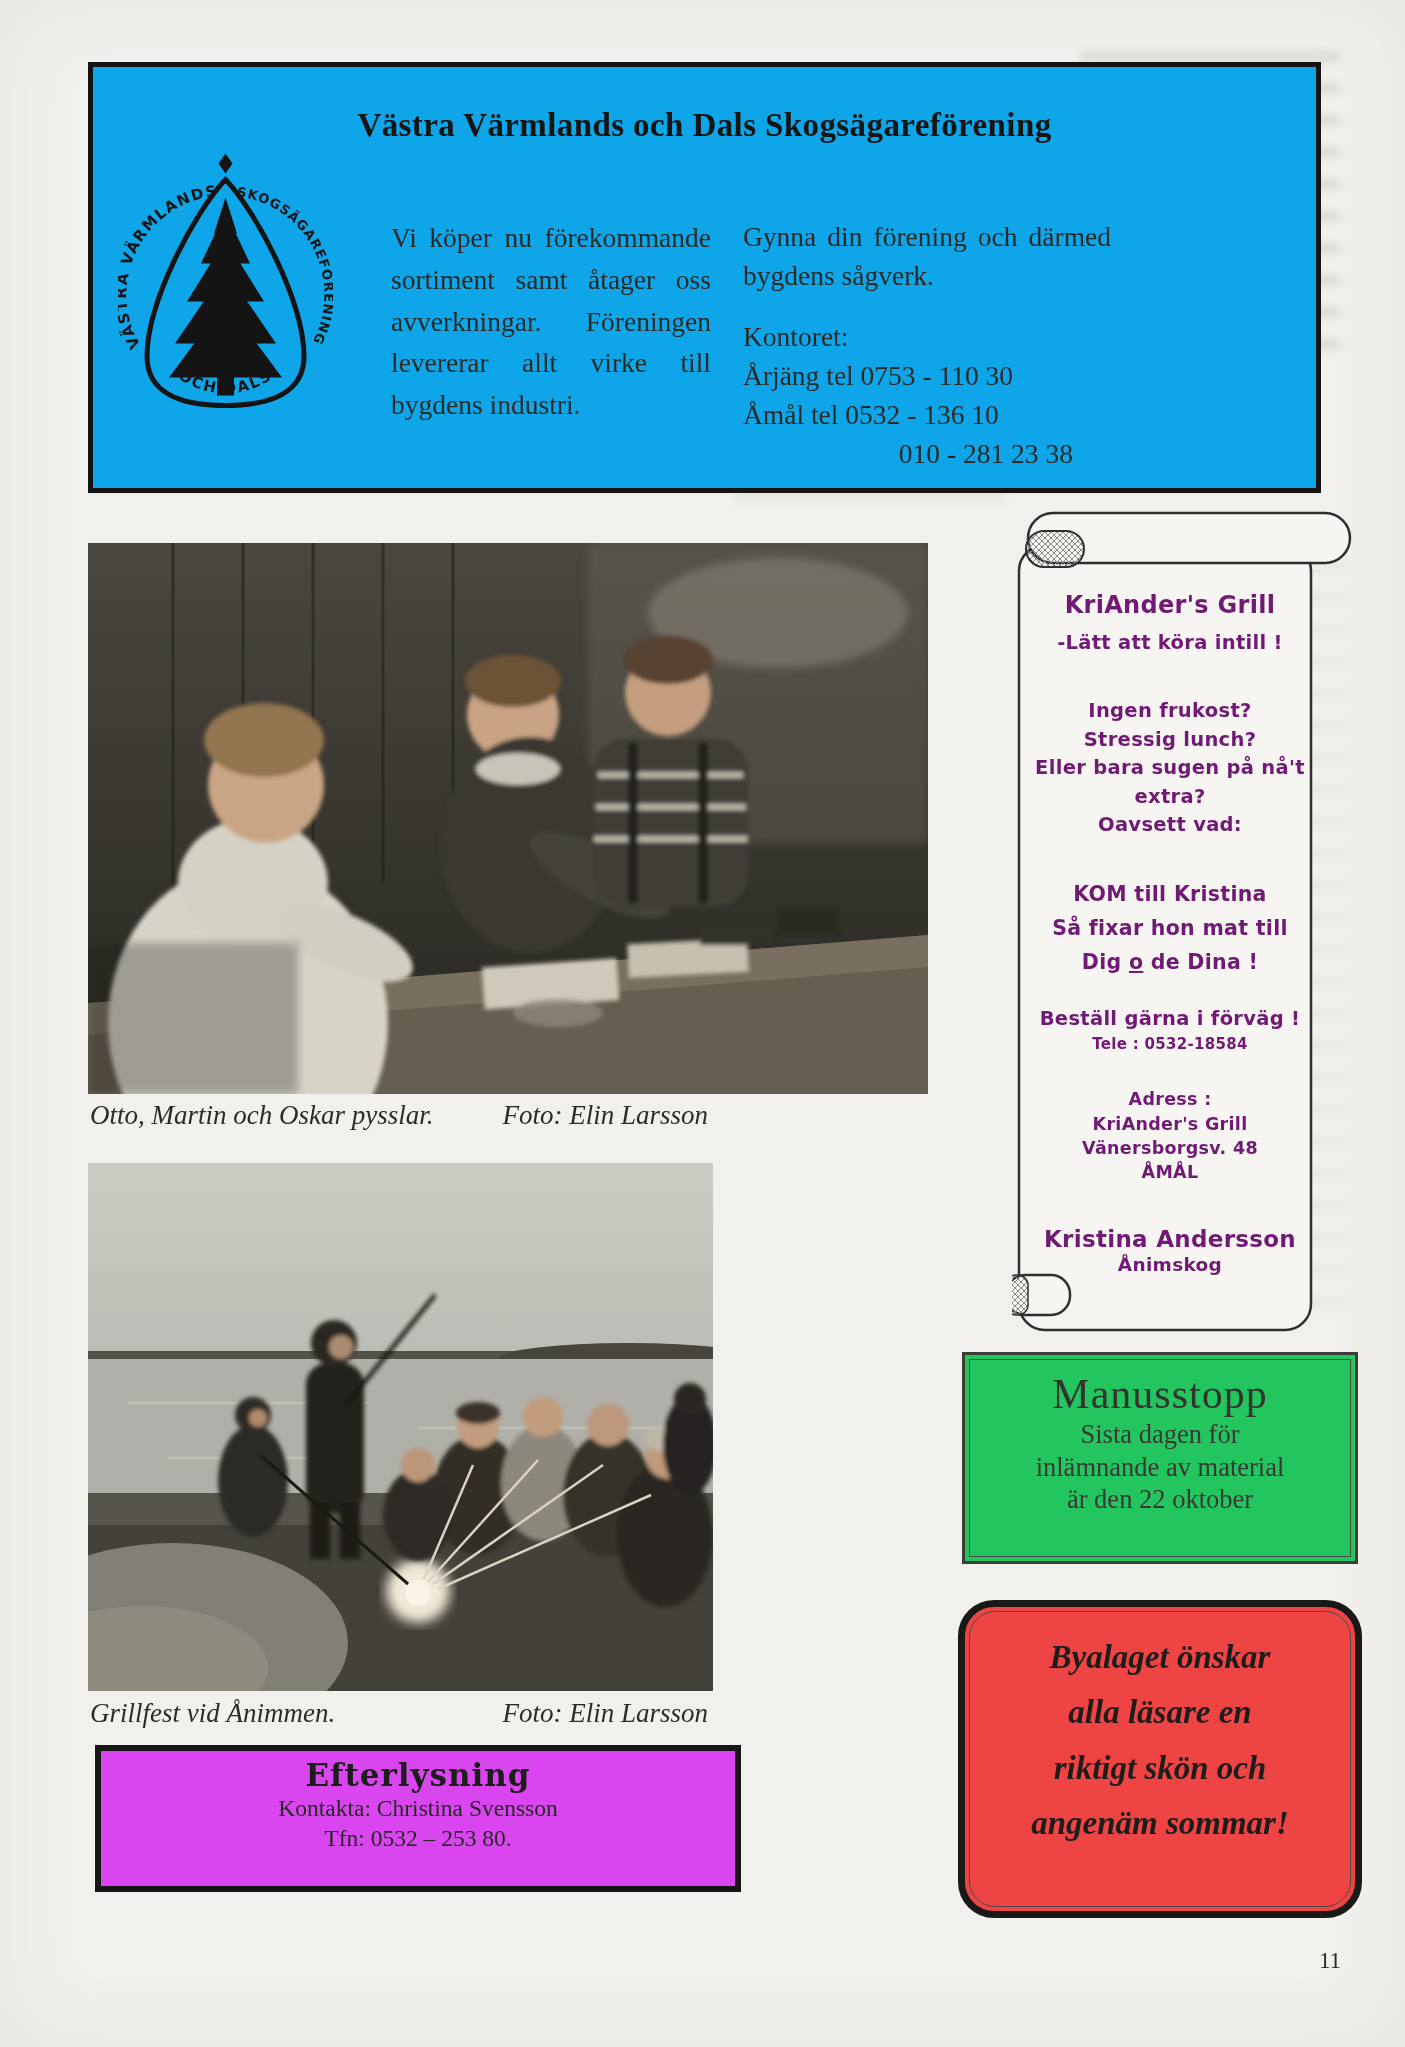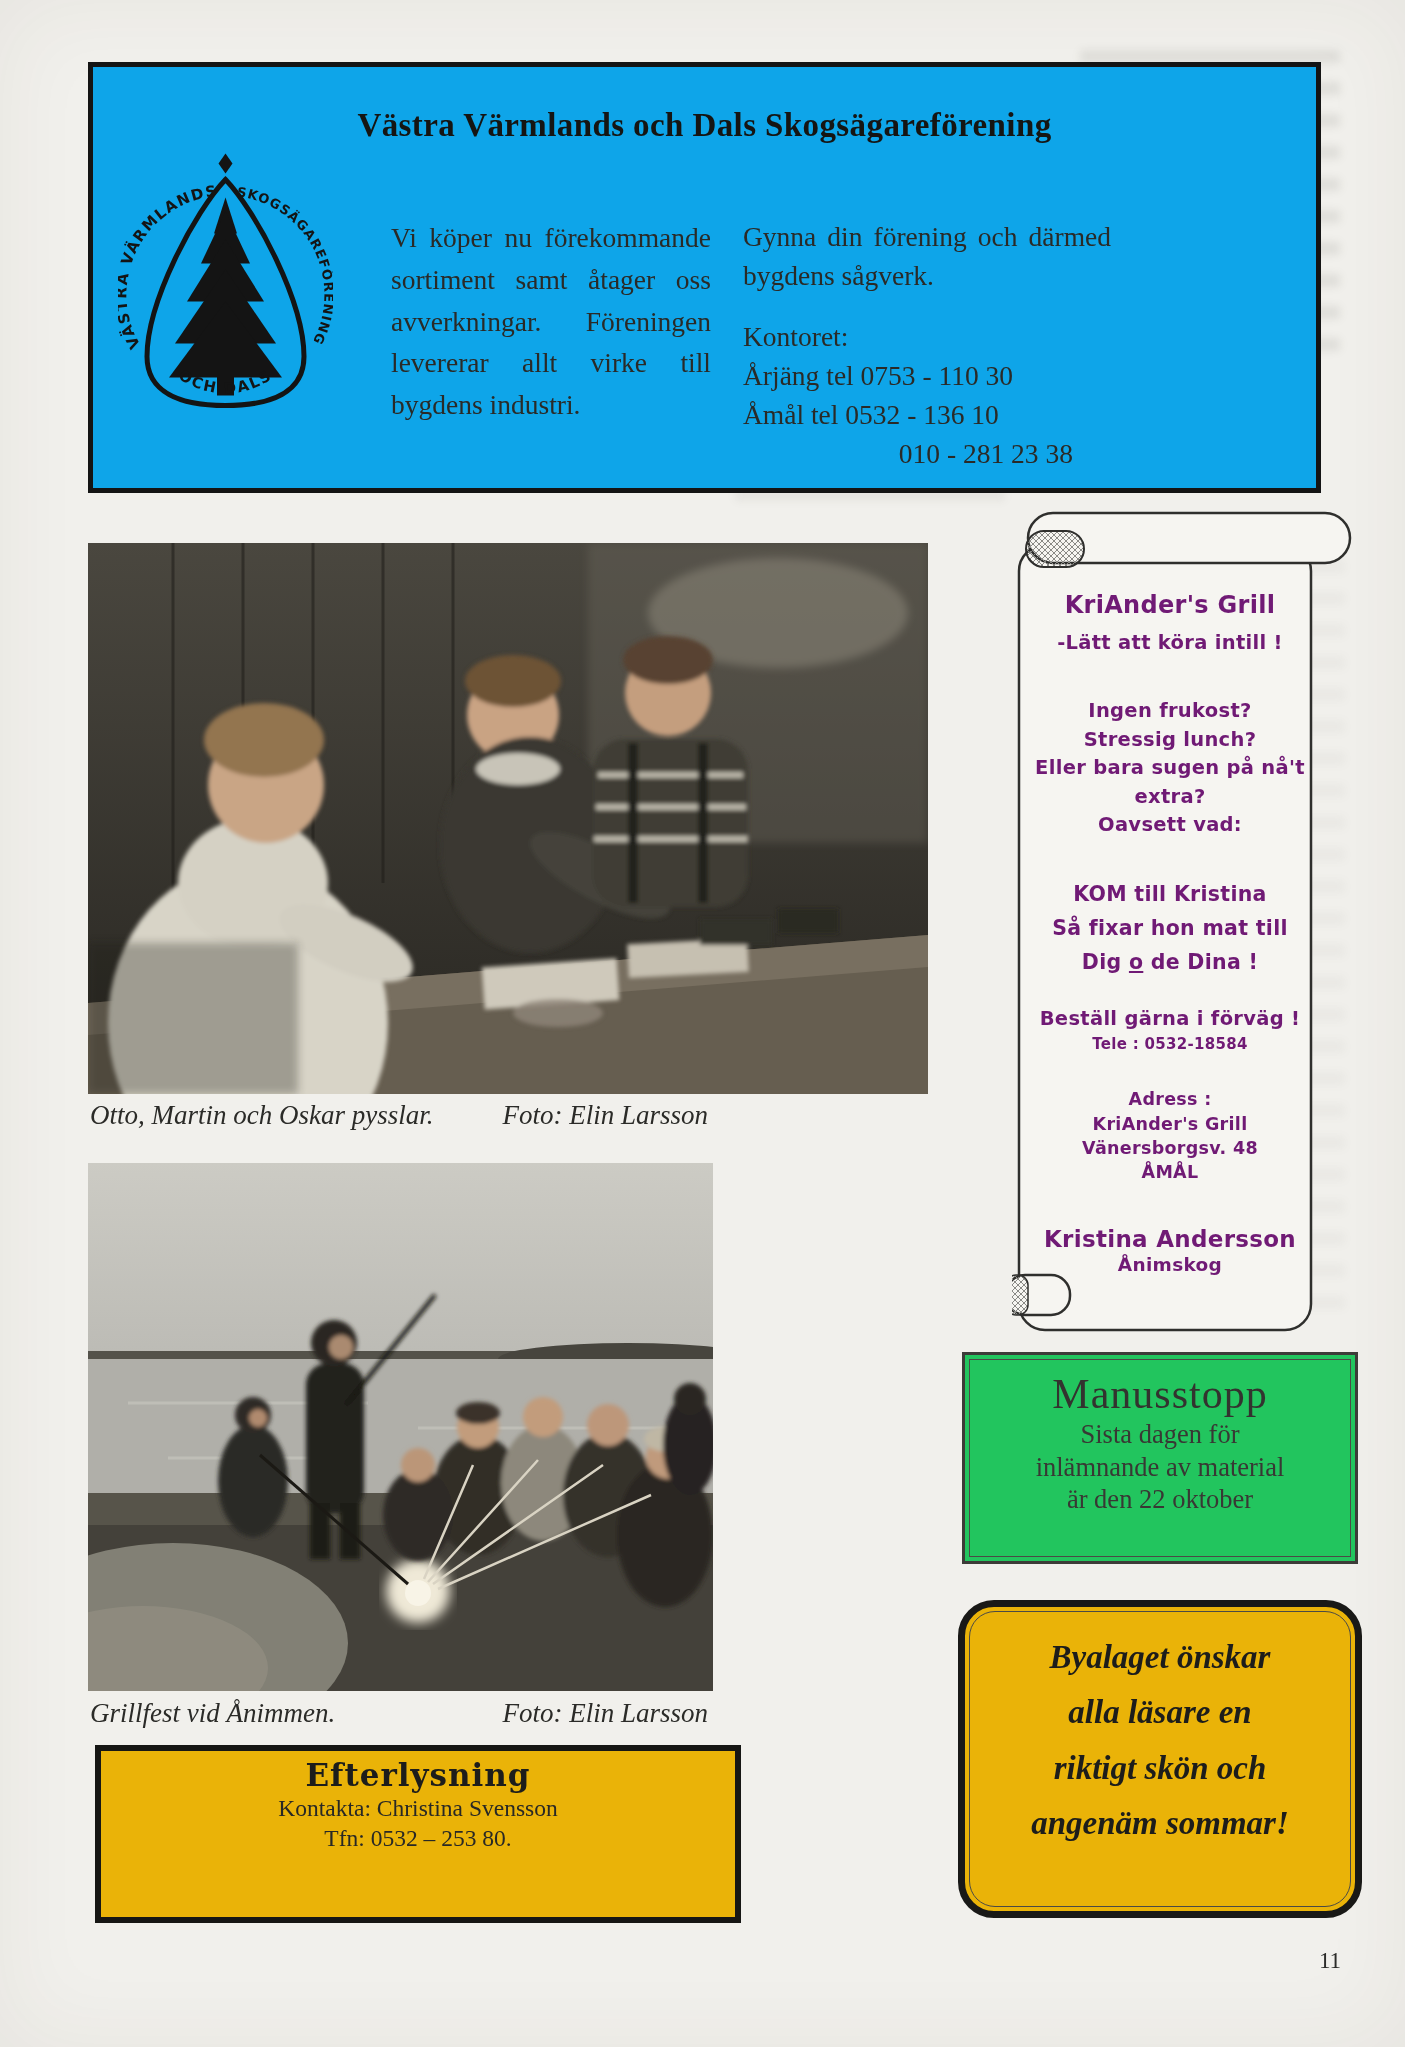--- a/index.html
+++ b/index.html
@@ -35,28 +35,28 @@
     font-family:"DejaVu Sans",sans-serif;font-weight:bold;color:#701a75;letter-spacing:.3px;}
   .u{text-decoration:underline;}
   
   #manusstopp{position:absolute;z-index:2;left:962px;top:1352px;width:396px;height:212px;
     background:#22c55e;border:3px solid #3c3c38;box-sizing:border-box;}
   #manusstopp .inner{position:absolute;inset:4px;border:1.5px solid #4a4a46;text-align:center;}
   #manusstopp .title{font-size:42px;letter-spacing:1px;color:#33332f;margin-top:10px;}
   #manusstopp .line{font-size:26.5px;line-height:1.23;color:#383834;}
   
   #byalaget{position:absolute;z-index:2;left:958px;top:1600px;width:404px;height:318px;
-    border:7px solid #191917;border-radius:36px;background:#eab308;box-sizing:border-box;padding-left:33px;}
+    border:7px solid #191917;border-radius:36px;background:#ef4444;box-sizing:border-box;padding-left:33px;}
   #byalaget .inner{position:absolute;inset:4px;border:1.5px solid #4a4a46;border-radius:26px;
     text-align:center;}
   #byalaget .line{font-style:italic;font-weight:bold;font-size:33px;line-height:1.68;color:#1d1d1b;}
   #byalaget .inner{padding-top:18px;box-sizing:border-box;}
   
-  #efterlysning{position:absolute;z-index:2;left:95px;top:1745px;width:646px;height:178px;
-    background:#eab308;border:6px solid #161614;box-sizing:border-box;text-align:center;}
+  #efterlysning{position:absolute;z-index:2;left:95px;top:1745px;width:646px;height:147px;
+    background:#d946ef;border:6px solid #161614;box-sizing:border-box;text-align:center;}
   #efterlysning .title{font-family:"DejaVu Serif",serif;font-weight:bold;font-size:31px;
     letter-spacing:1px;color:#1d1d1b;margin-top:6px;}
   #efterlysning .line{font-size:23.5px;line-height:1.28;color:#282825;}
   
   #page-number{position:absolute;z-index:2;left:1300px;top:1948px;width:60px;text-align:center;
     font-size:23px;color:#2c2c2a;}
 </style>
 </head>
 <body>
 

